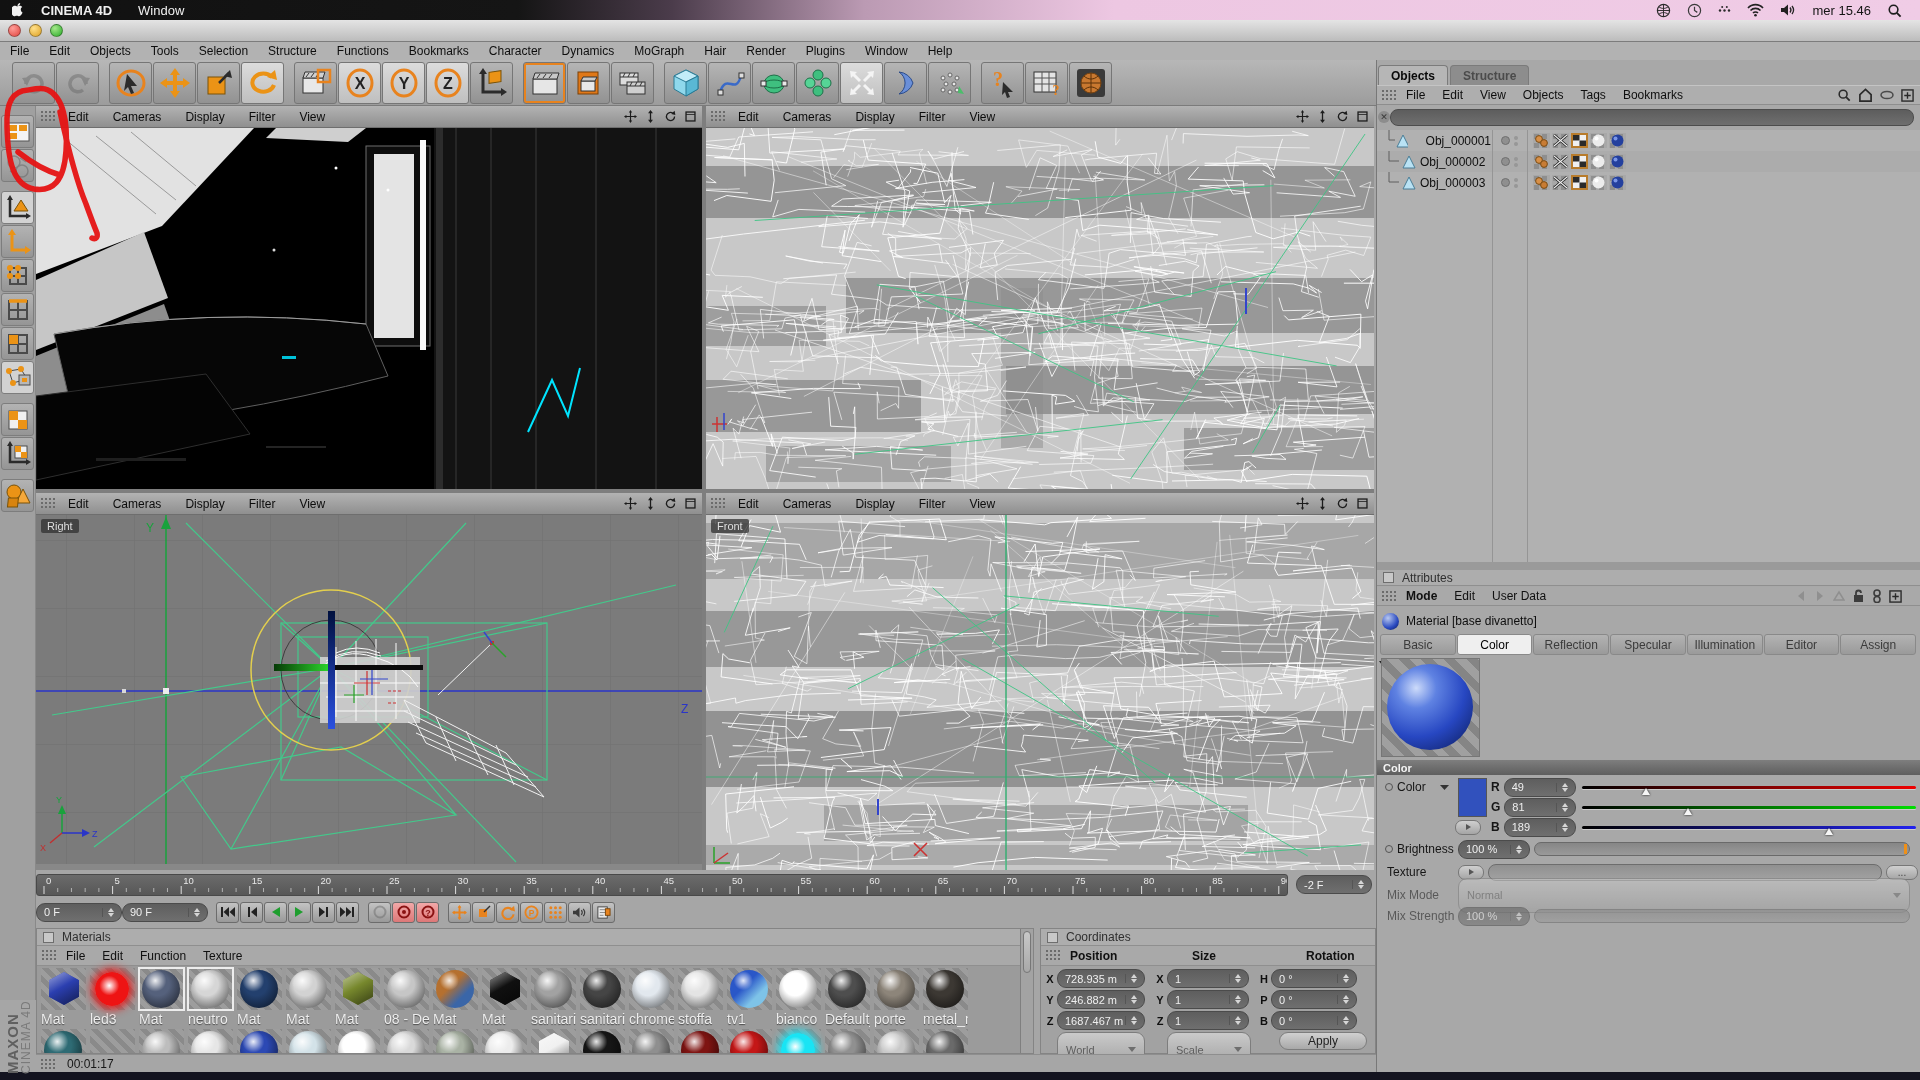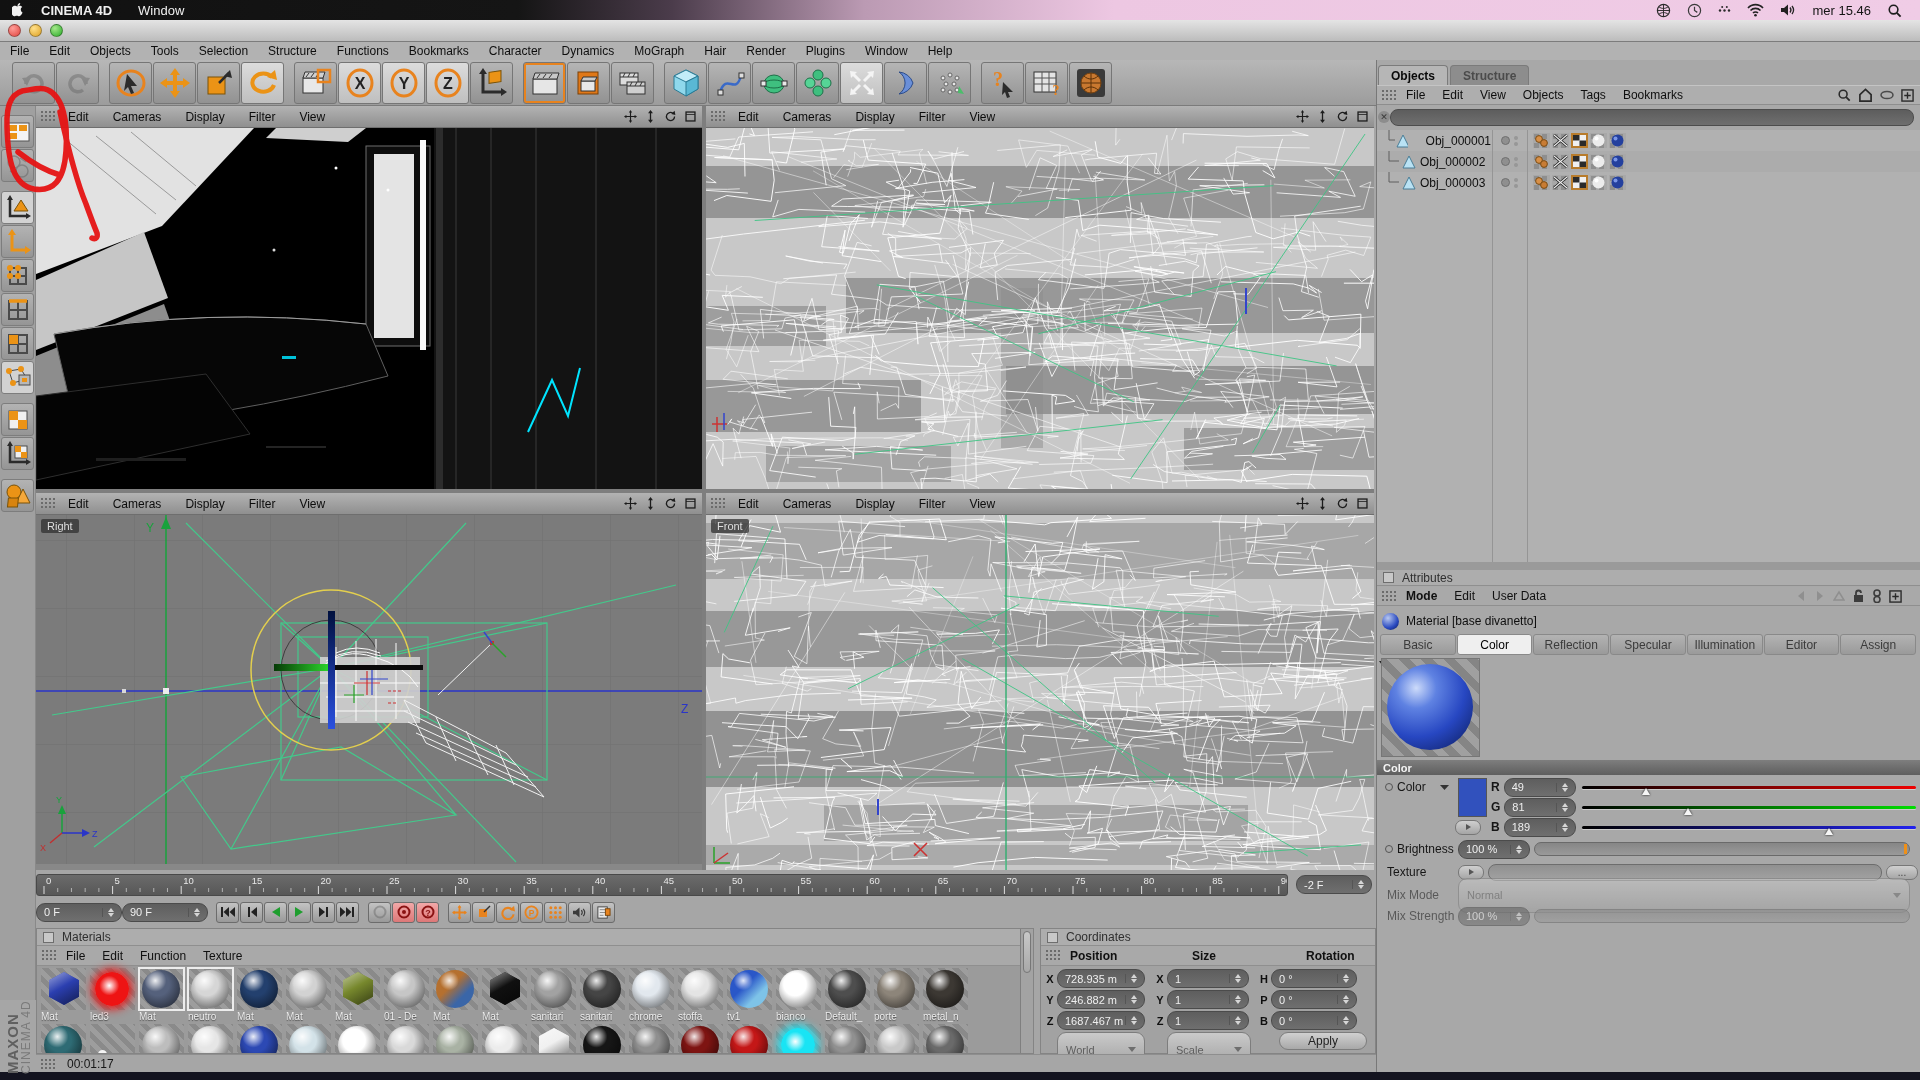--- a/index.html
+++ b/index.html
@@ -88,21 +88,21 @@
   
   .materials{position:absolute;left:36px;top:928px;width:998px;height:126px;background:#9b9b9b;
     border:1px solid #848484;box-sizing:border-box;overflow:hidden}
   .mrow{display:flex;padding-left:4px;margin-top:2px}
   .mthumb{width:45px;height:42px;margin-right:4px;flex:none;position:relative;
     background:repeating-linear-gradient(45deg,#8a8a8a 0 5px,#9d9d9d 5px 10px)}
   .mthumb.sel{outline:2px solid #ededed;outline-offset:-1px}
   .msphere{position:absolute;left:3px;top:2px;width:38px;height:38px;border-radius:50%}
   .mcube{position:absolute;left:8px;top:4px;width:30px;height:33px;
     clip-path:polygon(50% 0,100% 25%,100% 75%,50% 100%,0 75%,0 25%)}
-  .mlabels{display:flex;padding-left:4px;font-size:10px;color:#ededed;text-shadow:0 1px 1px #4c4c4c;margin-top:1px}
+  .mlabels{display:flex;padding-left:4px;font-size:14px;color:#ededed;text-shadow:0 1px 1px #4c4c4c;margin-top:1px}
   .mlabel{width:45px;margin-right:4px;flex:none;overflow:hidden;white-space:nowrap}
   .mscroll{position:absolute;right:0;top:0;width:12px;height:100%;background:#a3a3a3;border-left:1px solid #7f7f7f}
   .mscroll .thumbbar{margin:2px 2px;height:40px;background:linear-gradient(#c8c8c8,#a8a8a8);border:1px solid #777;border-radius:4px}
   
   .coords{position:absolute;left:1040px;top:928px;width:336px;height:126px;background:#a2a2a2;
     border:1px solid #848484;box-sizing:border-box;font-size:11px;color:#0f0f0f}
   .crow{position:absolute;display:flex;align-items:center}
   .crow b{width:10px;text-align:center;font-weight:bold;margin-right:2px}
   .cpill{width:88px}
   .dd{background:linear-gradient(#cacaca,#a2a2a2);border:1px solid #7d7d7d;border-radius:9px;height:35px;
@@ -1636,21 +1636,21 @@
         </div>
       </div>
     <div class="mlabels" id="mat-labels1">
         <div class="mlabel">Mat</div>
         <div class="mlabel">led3</div>
         <div class="mlabel">Mat</div>
         <div class="mlabel">neutro</div>
         <div class="mlabel">Mat</div>
         <div class="mlabel">Mat</div>
         <div class="mlabel">Mat</div>
-        <div class="mlabel">01 - De</div>
+        <div class="mlabel">08 - De</div>
         <div class="mlabel">Mat</div>
         <div class="mlabel">Mat</div>
         <div class="mlabel">sanitari</div>
         <div class="mlabel">sanitari</div>
         <div class="mlabel">chrome</div>
         <div class="mlabel">stoffa</div>
         <div class="mlabel">tv1</div>
         <div class="mlabel">bianco</div>
         <div class="mlabel">Default_</div>
         <div class="mlabel">porte</div>

